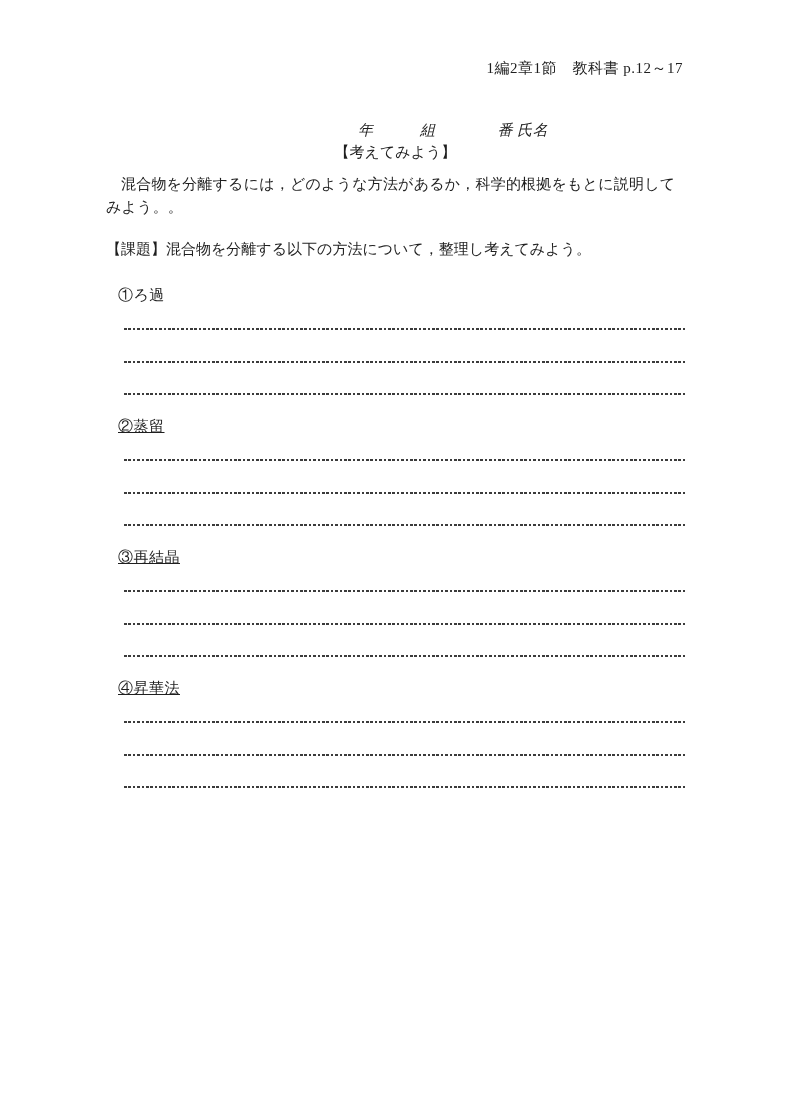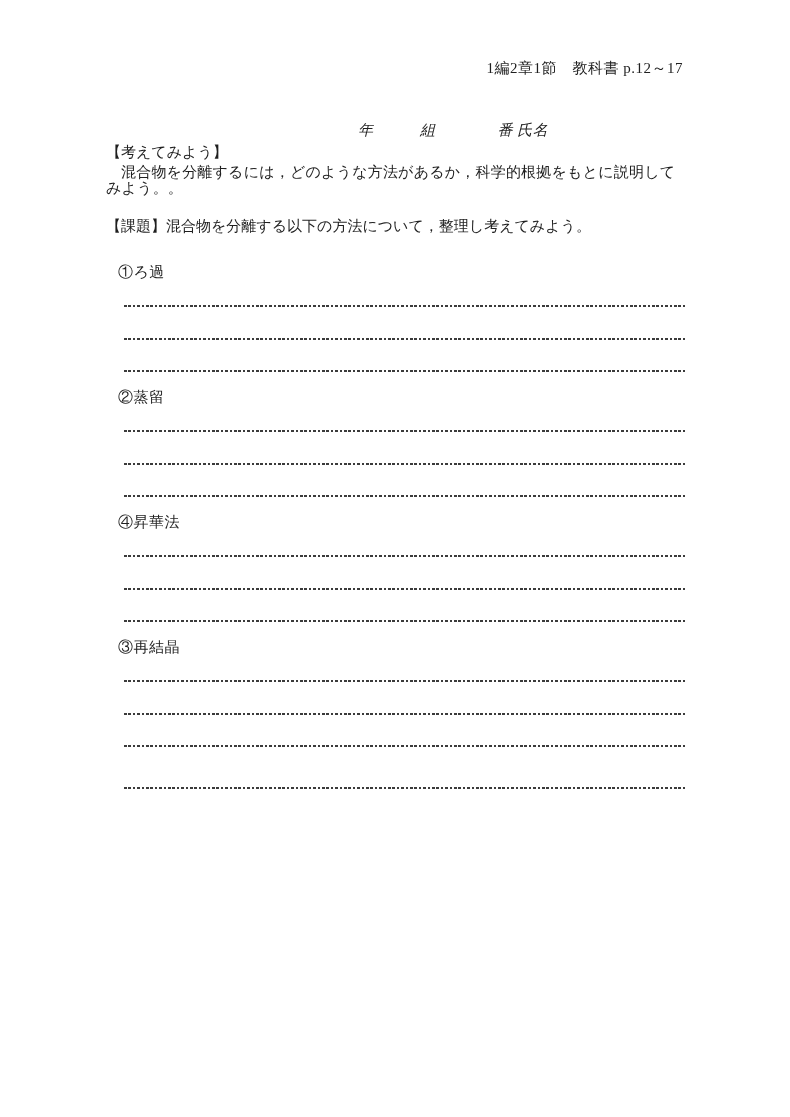--- a/index.html
+++ b/index.html
@@ -28,39 +28,41 @@
   .name-line {
     margin: 42px 0 0 252px;
     line-height: 20px;
     letter-spacing: 0.5px;
     white-space: pre;
     font-style: italic;
   }
   .think-heading {
     margin-top: 1px;
     line-height: 22px;
+    text-align: center;
   }
   .think-body {
-    margin-top: 1px;
-    line-height: 16px;
+    margin-top: 10px;
+    line-height: 23px;
     text-indent: 15px;
     letter-spacing: 0.2px;
   }
   .task-heading {
     margin-top: 19px;
     line-height: 22px;
   }
   .sections {
     margin-top: 26px;
   }
   .method-section {
     margin-top: 12px;
   }
   .method-section + .method-section {
-    margin-top: 16px;
+    margin-top: 22px;
+    text-decoration: underline;
   }
   .method-label {
     height: 18px;
     line-height: 18px;
     padding-left: 12px;
     letter-spacing: 0.5px;
   }
   .ans-line {
     margin-left: 18px;
     background-image: repeating-linear-gradient(90deg, #3b3b3b 0 2.6px, rgba(0,0,0,0) 2.6px 4.4px);
@@ -97,28 +99,28 @@
     </div>
 
     <div class="method-section">
       <div class="method-label">②蒸留</div>
       <div class="ans-line h1"></div>
       <div class="ans-line h2"></div>
       <div class="ans-line h3"></div>
     </div>
 
     <div class="method-section">
-      <div class="method-label">④昇華法</div>
+      <div class="method-label">③再結晶</div>
       <div class="ans-line h1"></div>
       <div class="ans-line h2"></div>
       <div class="ans-line h3"></div>
     </div>
 
     <div class="method-section">
-      <div class="method-label">③再結晶</div>
+      <div class="method-label">④昇華法</div>
       <div class="ans-line h1"></div>
       <div class="ans-line h2"></div>
       <div class="ans-line h3"></div>
     </div>
 
     <div class="method-section">
       <div class="ans-line h1"></div>
       <div class="ans-line h2"></div>
       <div class="ans-line h3"></div>
     </div>

